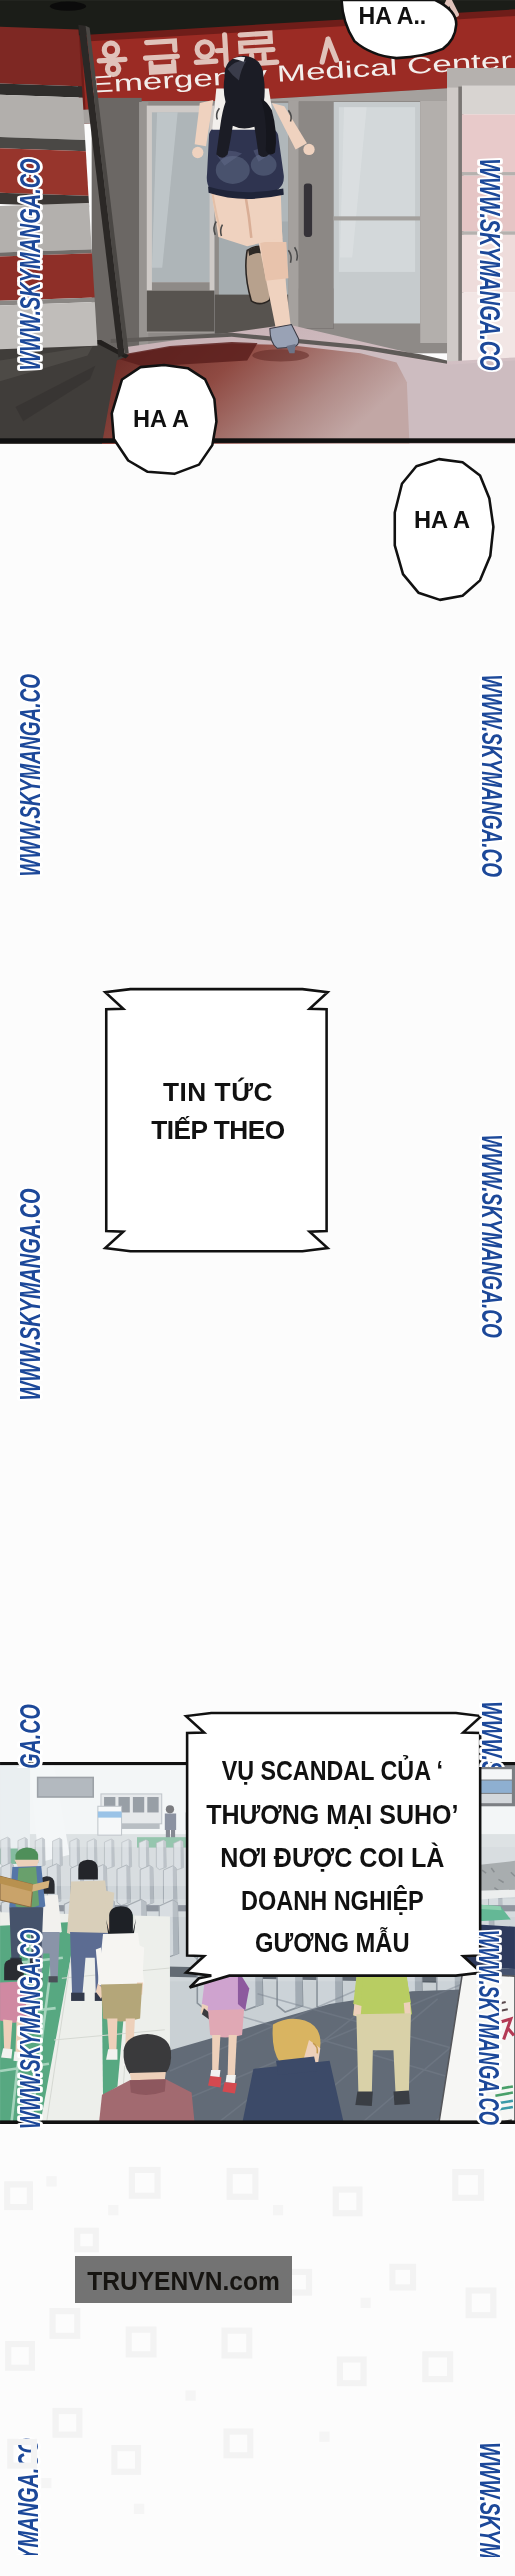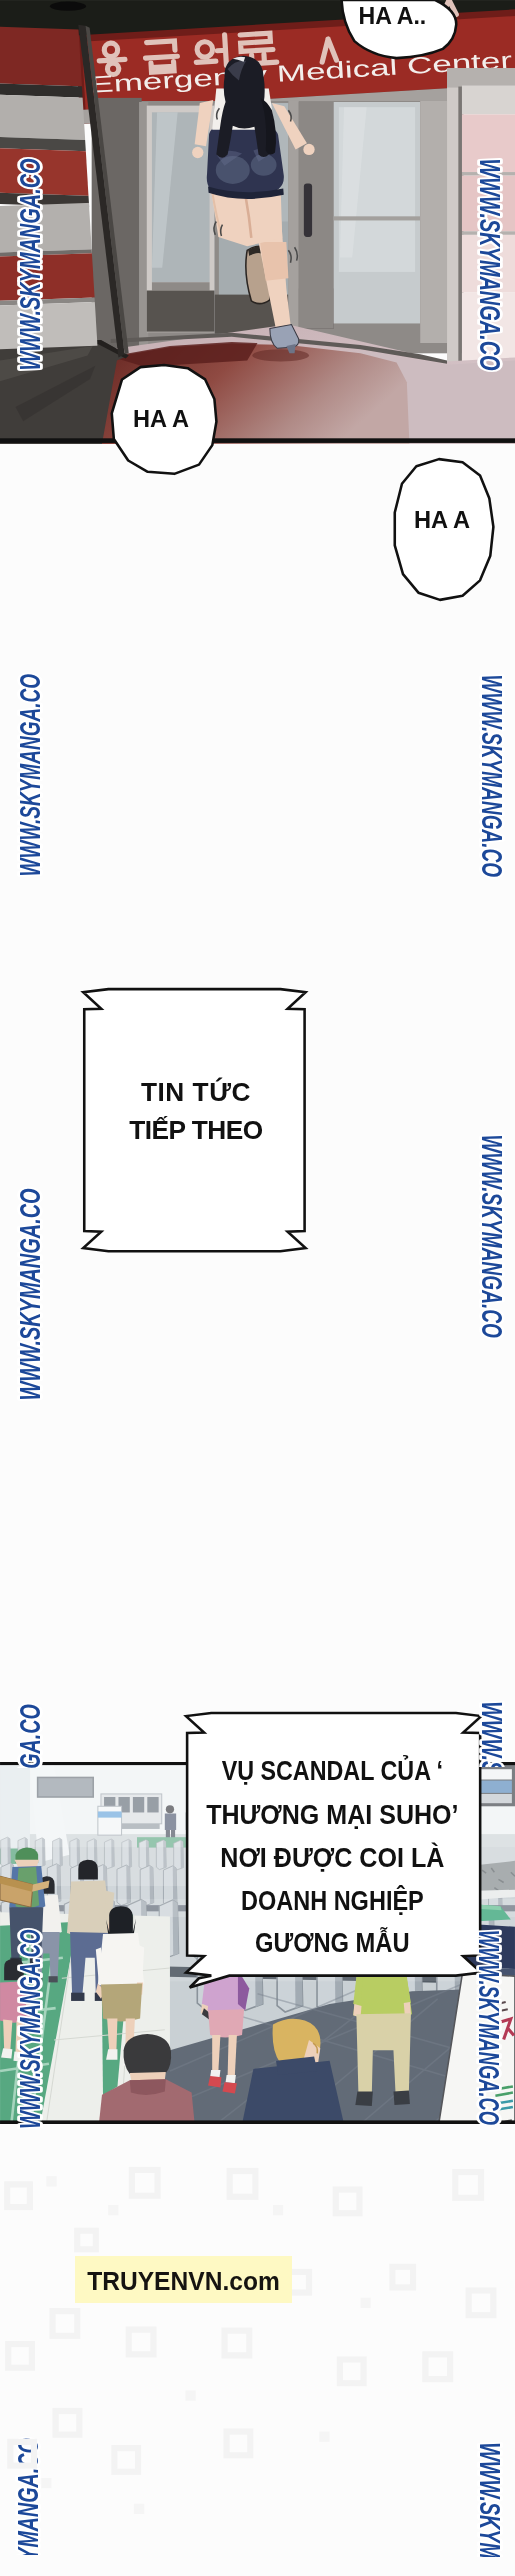--- a/index.html
+++ b/index.html
@@ -195,21 +195,21 @@
 </svg>
 </div>
 
 <div class="abs" style="left:381px;top:455px">
 <svg width="120" height="150" viewBox="0 0 232 292">
   <path d="M40 56 L68 22 L112 8 L158 14 L192 40 L210 84 L218 140 L212 196 L192 244 L158 274 L114 282 L72 268 L42 232 L26 176 L26 112 Z" fill="#fff" stroke="#111" stroke-width="5" stroke-linejoin="round"></path>
   <text x="118" y="143" text-anchor="middle" class="bubtxt" font-size="46" letter-spacing="0">HA A</text>
 </svg>
 </div>
 
-<div class="abs" style="left:58px;top:969px">
+<div class="abs" style="left:80px;top:969px">
 <svg width="278" height="309" viewBox="0 0 540 600">
   <path d="M98 39 L49 45 L84 77 L51 78 L51 509 L84 510 L49 542 L98 548 L432 548 L481 542 L446 510 L479 509 L479 78 L446 77 L481 45 L432 39 Z" fill="#fff" stroke="#111" stroke-width="5" stroke-linejoin="miter"></path>
   <text x="268" y="257" text-anchor="middle" class="bubtxt" font-size="51" letter-spacing="1">TIN TỨC</text>
   <text x="268" y="331" text-anchor="middle" class="bubtxt" font-size="51" letter-spacing="-1">TIẾP THEO</text>
 </svg>
 </div>
 
 <div class="abs" style="left:0;top:1762px">
 <svg width="515" height="362" viewBox="0 0 1000 703">
   <defs>
@@ -620,18 +620,18 @@
     <rect x="530" y="120" width="20" height="20"></rect>
     <rect x="700" y="300" width="20" height="20"></rect>
     <rect x="360" y="480" width="20" height="20"></rect>
     <rect x="80" y="650" width="20" height="20"></rect>
     <rect x="260" y="700" width="20" height="20"></rect>
     <rect x="620" y="560" width="20" height="20"></rect>
   </g>
 </svg>
 </div>
 
-<div class="abs" style="left:75px;top:2256px;width:217px;height:47px;background:#fef9c3">
+<div class="abs" style="left:75px;top:2256px;width:217px;height:47px;background:#737373">
 <svg width="217" height="47" viewBox="0 0 421 92">
       <text x="22" y="66" font-family="Liberation Sans,sans-serif" font-weight="bold" font-size="52" fill="#161411" textLength="377" lengthAdjust="spacingAndGlyphs">TRUYENVN.com</text>
     </svg>
 </div>
 
 
 </body></html>

